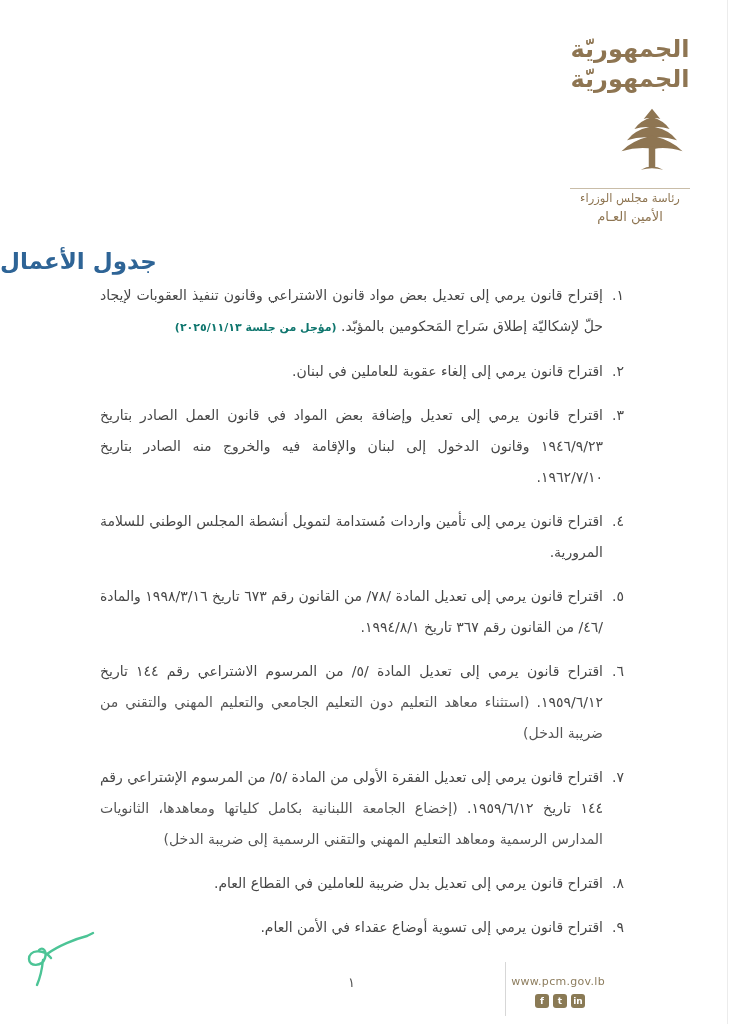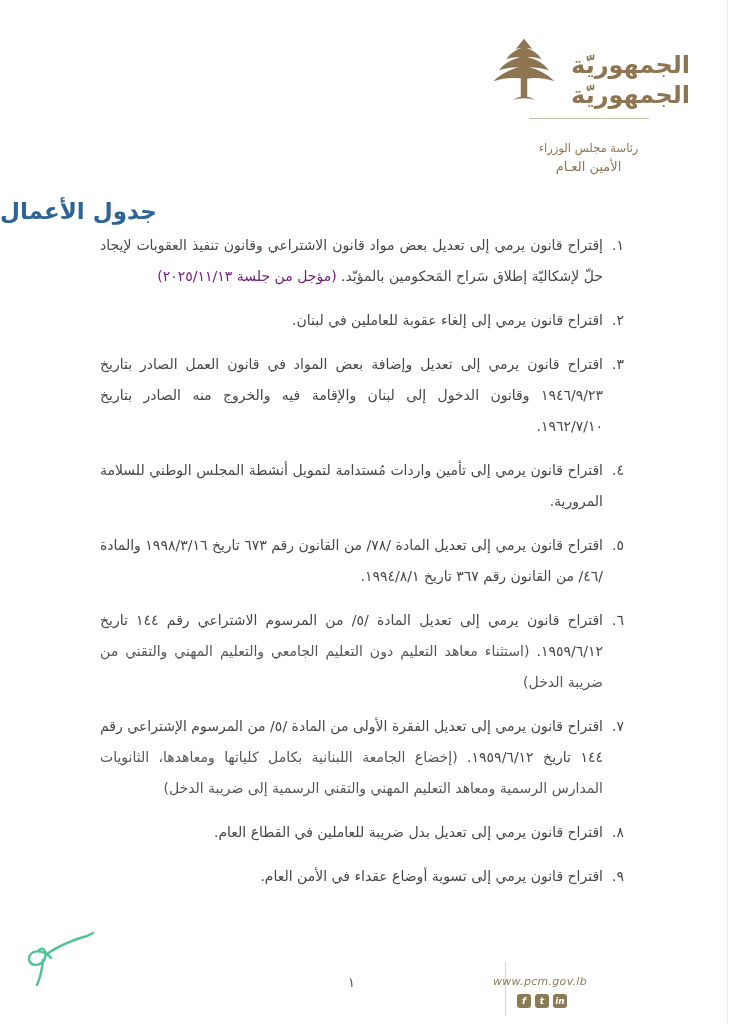--- a/index.html
+++ b/index.html
@@ -9,44 +9,44 @@
     font-family:"DejaVu Sans", sans-serif;
     position:relative; overflow:hidden;
     direction:rtl;
   }
   .page { width:734px; height:1024px; position:relative; background:#fff; }
   .page-edge { position:absolute; top:0; right:6px; width:1px; height:100%; background:#ececec; }
 
   
   .letterhead { padding:34px 44px 0 0; display:flex; flex-direction:column; align-items:flex-start; }
   .logo-block { display:flex; flex-direction:column; align-items:center; }
-  .logo-row { display:flex; align-items:flex-end; gap:10px; }
+  .logo-row { display:flex; align-items:flex-start; gap:10px;flex-direction:column; }
   .calligraphy { text-align:center; color:#8e7552; font-weight:bold; line-height:1.25; font-size:24px; letter-spacing:1px; }
   .cedar { width:74px; height:76px; }
-  .org-lines { margin-top:8px; text-align:center; color:#8e7552; font-size:11.5px; line-height:1.6; border-top:1px solid #c9bda8; padding-top:20px; min-width:120px; }
+  .org-lines { margin-top:8px; text-align:center; color:#8e7552; font-size:11.5px; line-height:1.6; border-top:1px solid #c9bda8; padding-top:0; min-width:120px; }
   .org-lines .l2 { font-size:13px; }
 
   
   .doc-title { margin-top:20px; text-align:left; color:#2e6496; font-size:23px; font-weight:bold; }
   .section-heading { margin:38px 0 24px; text-align:center; color:#2e6496; font-size:15.5px; font-weight:bold; }
 
   
   .agenda { padding:6px 96px 0 100px; }
   .item { display:flex; gap:9px; margin-bottom:13px; color:#474747; font-size:14px; line-height:31px; }
   .item .num { flex:0 0 26px; text-align:left; white-space:nowrap; }
   .item .txt { flex:1; text-align:justify; }
-  .note-green { color:#701a75; font-weight:normal; font-size:14px; }
+  .note-green { color:#0f766e; font-weight:bold; font-size:11px; }
   .note-small { font-size:14px; color:#555; }
 
   
   .footer { position:absolute; bottom:0; left:0; width:100%; height:100px; }
   .signature { position:absolute; right:636px; bottom:34px; width:95px; height:60px; }
   .page-number { position:absolute; left:348px; bottom:34px; color:#555; font-size:13px; }
   .footer-divider { position:absolute; left:505px; bottom:8px; width:1px; height:54px; background:#d7d7d7; }
-  .site-block { position:absolute; left:497px; bottom:16px; width:90px; text-align:center;font-style:italic; }
+  .site-block { position:absolute; left:515px; bottom:16px; width:90px; text-align:center; }
   .site-url { color:#8d7d5e; font-size:11px; letter-spacing:0.3px; display:block; text-decoration:none; }
   .social-row { margin-top:6px; display:flex; justify-content:center; gap:4px; direction:ltr; }
   .social-btn { width:14px; height:14px; border-radius:3px; background:#8a7a55; color:#fff; font-size:9px; line-height:14px; text-align:center; font-weight:bold; cursor:pointer; }
 </style>
 </head>
 <body>
 
 <div class="page">
   <div class="page-edge"></div>
 

